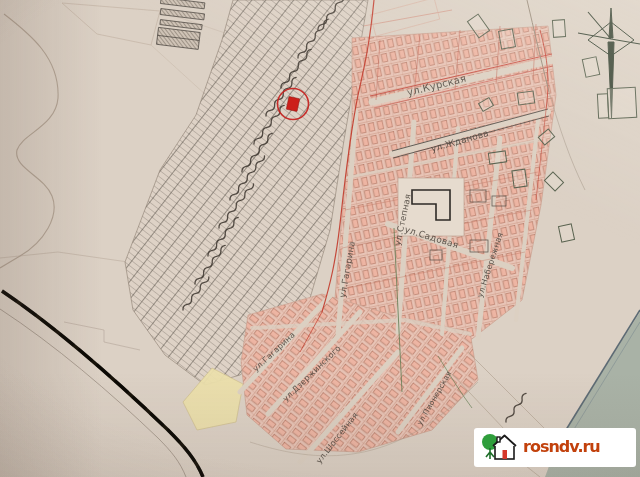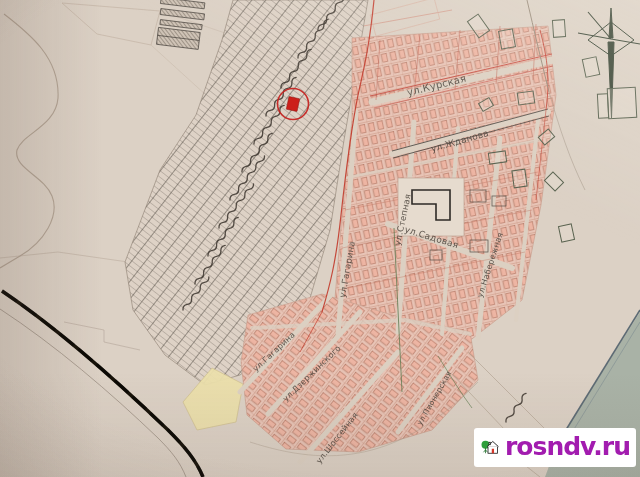--- a/index.html
+++ b/index.html
@@ -17,21 +17,21 @@
       linear-gradient(0deg, rgba(92,74,62,0.10), rgba(92,74,62,0) 22%),
       linear-gradient(205deg, rgba(255,252,242,0.20), rgba(255,252,242,0) 32%);
   }
   .watermark{
     position:absolute;left:474px;top:428px;width:162px;height:39px;
     background:#ffffff;border-radius:3px;
     display:flex;align-items:center;gap:6px;
     padding:0 6px 0 7px;box-sizing:border-box;
   }
   .watermark .wm-text{
-    font-weight:bold;font-size:25px;letter-spacing:-1px;color:#a21caf;
+    font-weight:bold;font-size:16px;letter-spacing:-1px;color:#c2410c;
     font-family:"DejaVu Sans",sans-serif;line-height:1;
     transform:translateY(-1px);
   }
 </style>
 </head>
 <body>
 
 <div class="stage">
 
   <svg class="map" width="640" height="477" viewBox="0 0 640 477">

